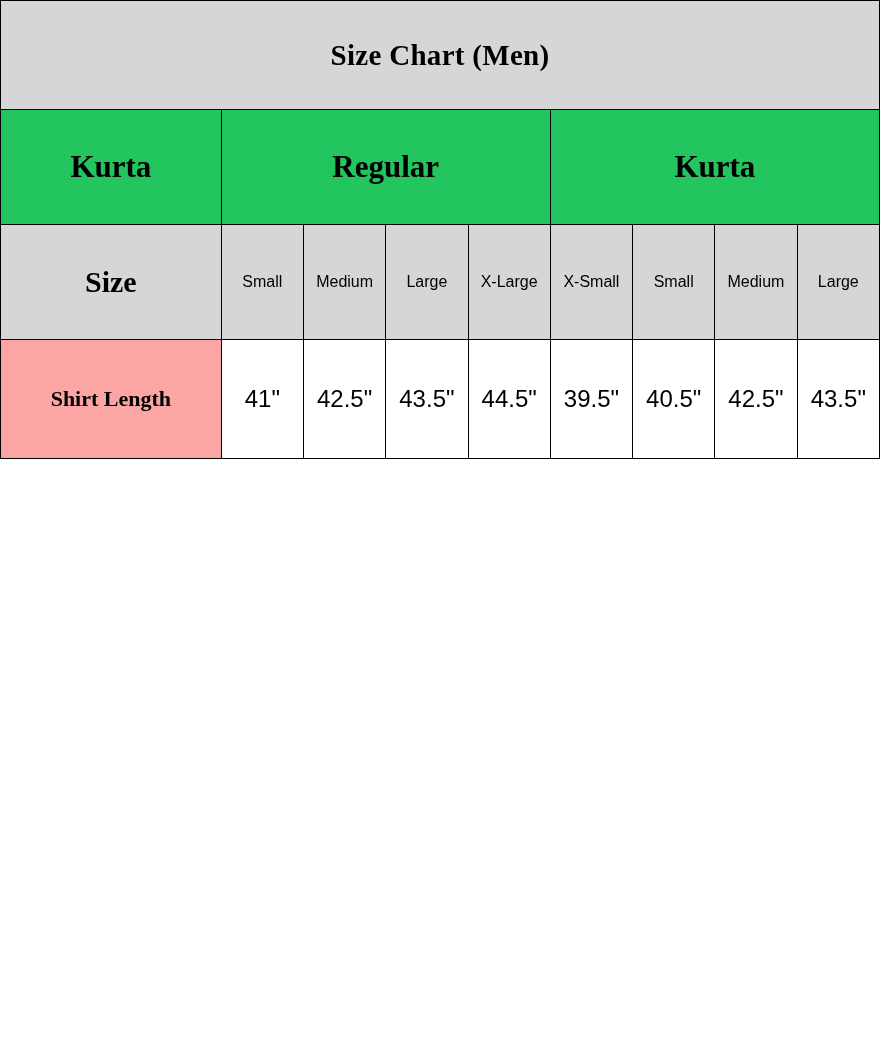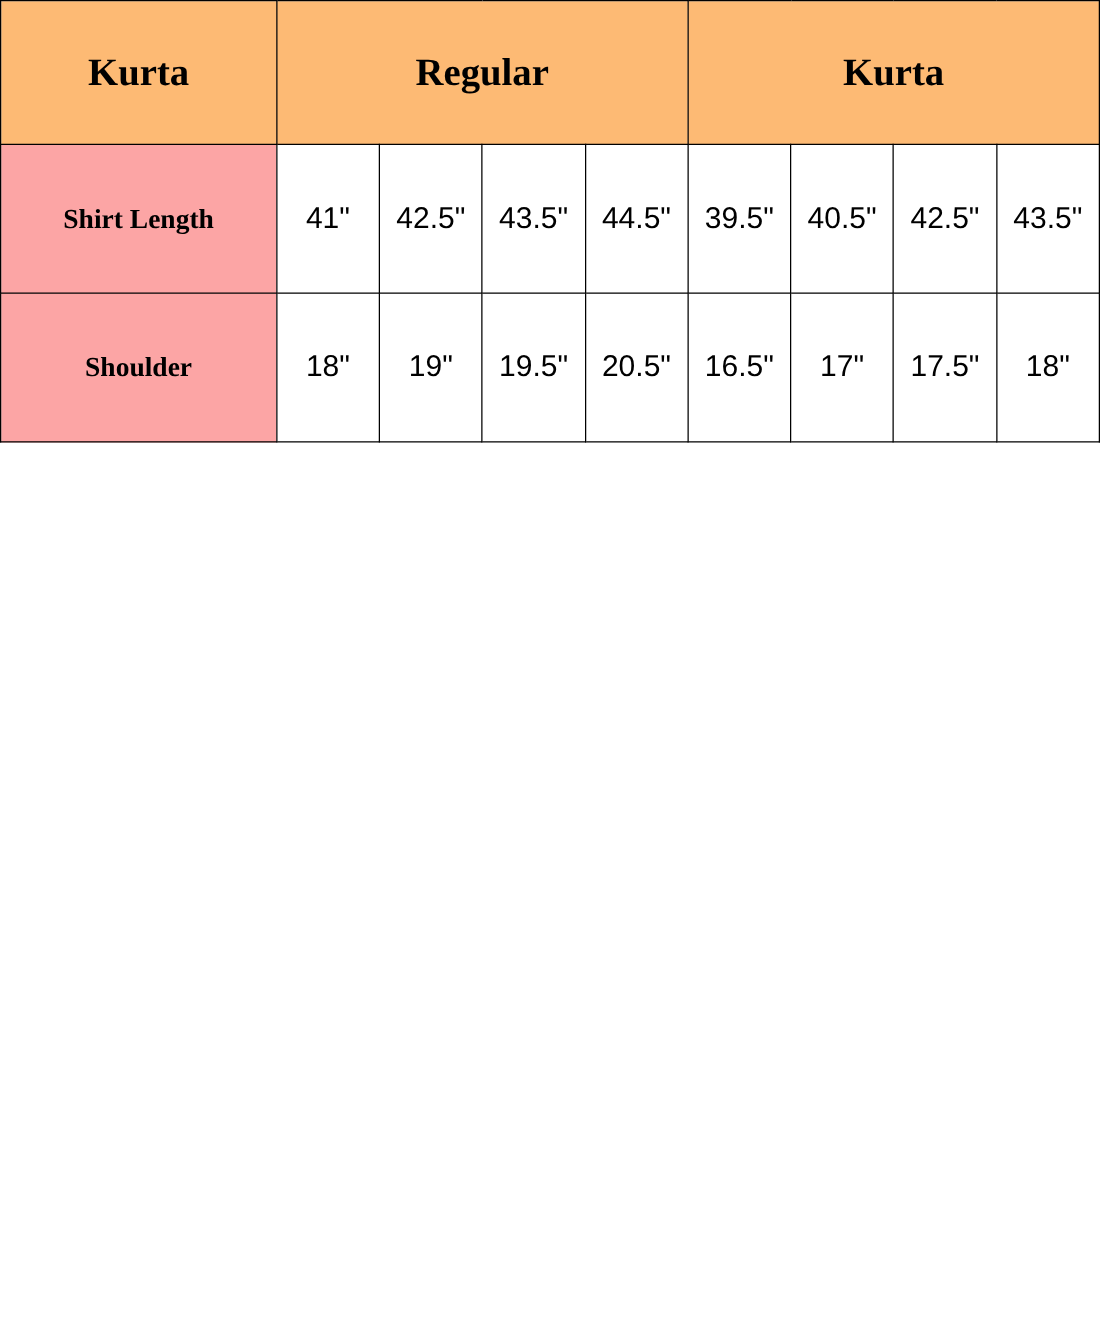--- a/index.html
+++ b/index.html
@@ -27,21 +27,21 @@
     padding: 0;
   }
   .title-cell {
     background: #d6d6d6;
     font-size: 29px;
     font-weight: bold;
     height: 108px;
     letter-spacing: 0.3px;
   }
   .group-cell {
-    background: #fdba74;
+    background: #22c55e;
     font-size: 31px;
     font-weight: bold;
     height: 114px;
   }
   .size-word {
     background: #d6d6d6;
     font-size: 30px;
     font-weight: bold;
     height: 114px;
   }
@@ -81,46 +81,49 @@
       <col class="c-val">
       <col class="c-val">
       <col class="c-val">
     <col class="c-val">
       <col class="c-val">
       <col class="c-val">
       <col class="c-val">
   </colgroup>
   <tbody>
     <tr>
+      <td class="title-cell" colspan="9">Size Chart (Men)</td>
+    </tr>
+    <tr>
       <td class="group-cell">Kurta</td>
       <td class="group-cell" colspan="4">Regular</td>
       <td class="group-cell" colspan="4">Kurta</td>
+    </tr>
+    <tr>
+      <td class="size-word">Size</td>
+      <td class="sizecol">Small</td>
+      <td class="sizecol">Medium</td>
+      <td class="sizecol">Large</td>
+      <td class="sizecol">X-Large</td>
+      <td class="sizecol">X-Small</td>
+      <td class="sizecol">Small</td>
+      <td class="sizecol">Medium</td>
+      <td class="sizecol">Large</td>
     </tr>
 
     <tr class="data-row">
       <td class="measure-name">Shirt Length</td>
       <td class="value-cell">41"</td>
       <td class="value-cell">42.5"</td>
       <td class="value-cell">43.5"</td>
       <td class="value-cell">44.5"</td>
       <td class="value-cell">39.5"</td>
       <td class="value-cell">40.5"</td>
       <td class="value-cell">42.5"</td>
       <td class="value-cell">43.5"</td>
     </tr>
 
-    <tr class="data-row">
-      <td class="measure-name">Shoulder</td>
-      <td class="value-cell">18"</td>
-      <td class="value-cell">19"</td>
-      <td class="value-cell">19.5"</td>
-      <td class="value-cell">20.5"</td>
-      <td class="value-cell">16.5"</td>
-      <td class="value-cell">17"</td>
-      <td class="value-cell">17.5"</td>
-      <td class="value-cell">18"</td>
-    </tr>
 
 
 
 
   </tbody>
 </table>
 
 </body></html>

